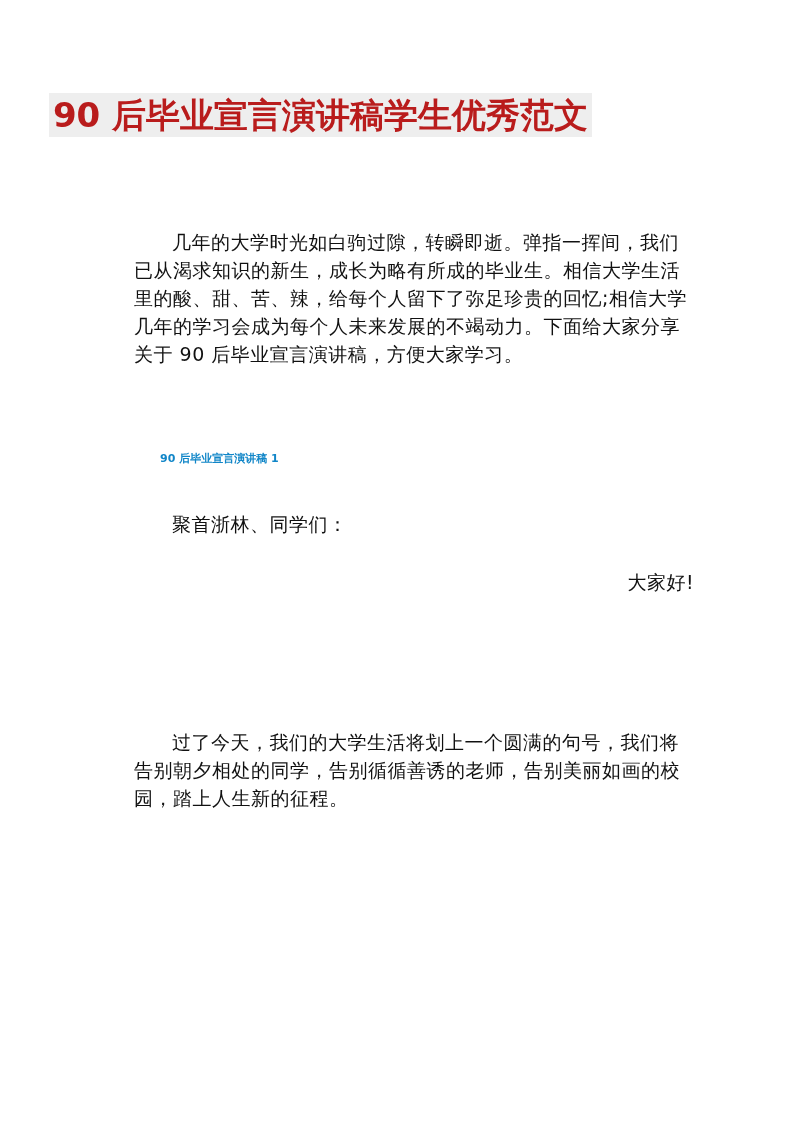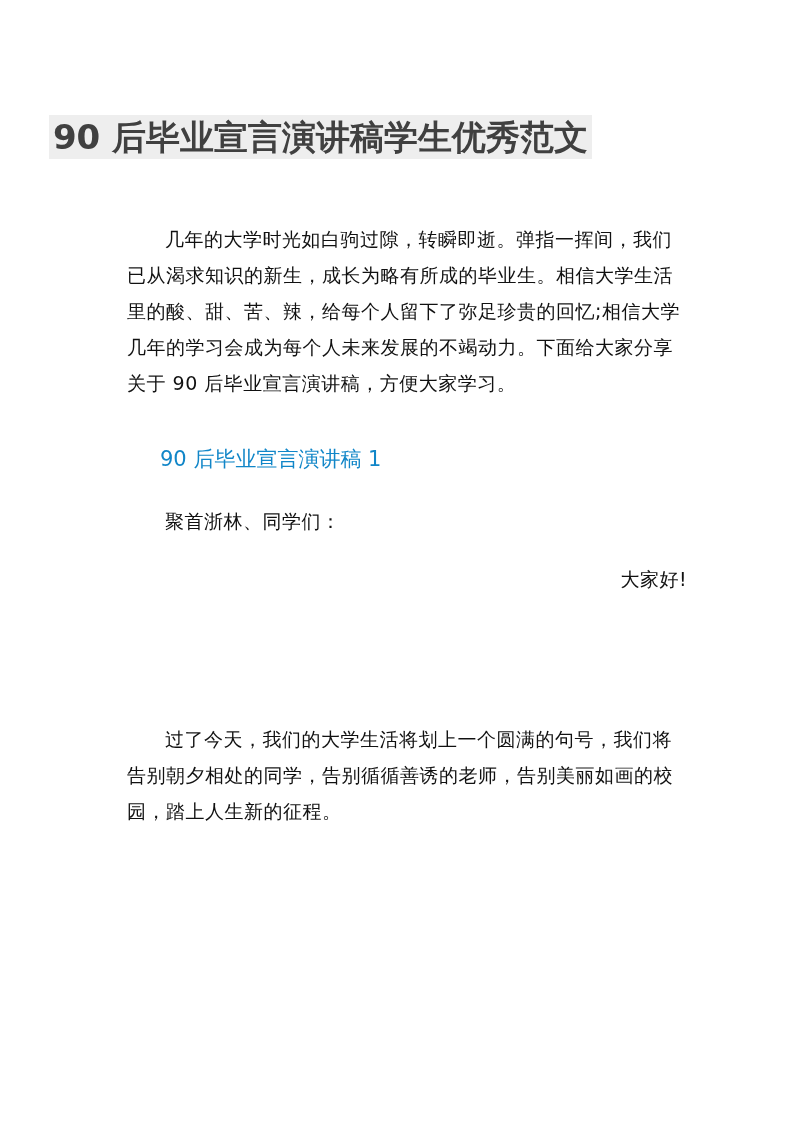--- a/index.html
+++ b/index.html
@@ -4,35 +4,35 @@
   <style>
     html, body { margin: 0; padding: 0; }
     body {
       width: 800px; height: 1132px; background: #ffffff; overflow: hidden;
       font-family: "DejaVu Sans", "Liberation Sans", sans-serif;
       color: #111111;
       position: relative;
     }
     .page { position: absolute; left: 0; top: 0; width: 800px; height: 1132px; }
     .title {
-      position: absolute; top: 114px; left: 0; width: 641px;
+      position: absolute; top: 92px; left: 0; width: 641px;
       text-align: center;
-      font-size: 34px; font-weight: bold; color: #404040;
+      font-size: 34px; font-weight: bold; color: #b91c1c;
       line-height: 46px;
     }
     .title span.hl { background: #eeeeee; padding: 2px 4px; }
     .para {
       position: absolute; left: 122px; width: 560px;
-      font-size: 19px; line-height: 36px; letter-spacing: 0.5px;
+      font-size: 19px; line-height: 28px; letter-spacing: 0.5px;
       text-indent: 38px;
-      margin: 5px;
+      margin: 12px;
     }
     .subhead {
       position: absolute; left: 160px;
-      font-size: 21px; font-weight: normal; color: #1186c8; line-height: 30px;
+      font-size: 11px; font-weight: bold; color: #1186c8; line-height: 30px;
     }
   </style>
 </head>
 <body>
 
 <div class="page">
   <div class="title">
     <span class="hl">90 后毕业宣言演讲稿学生优秀范文</span>
   </div>
 

